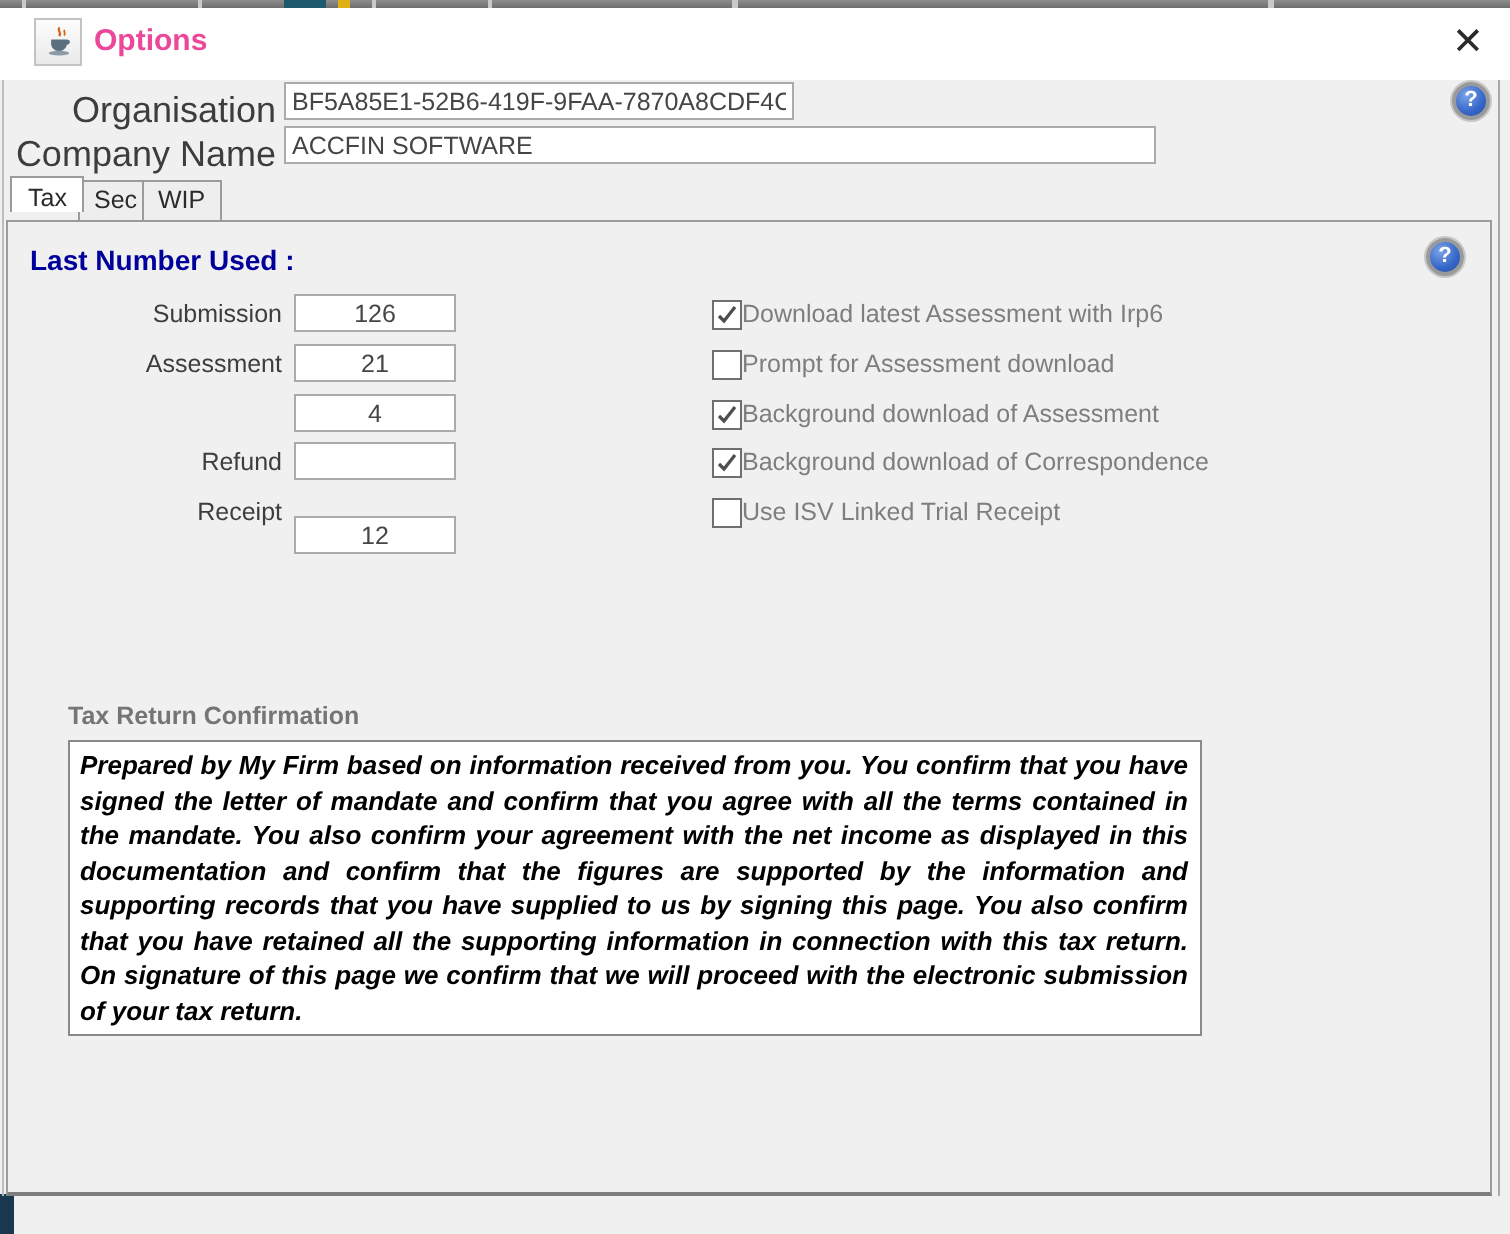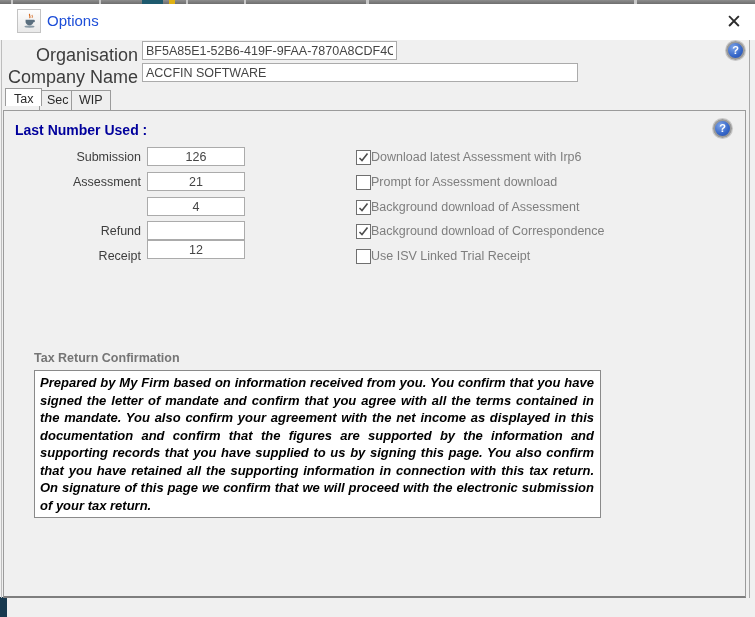--- a/index.html
+++ b/index.html
@@ -25,21 +25,21 @@
   .seg-sep6 { left:634px; width:3px; background:#c9c9c9; }
   .bl-artifact { position:absolute; left:0; top:597px; width:7px; height:20px; background:#17384e; }
   .left-edge  { position:absolute; left:1px; top:40px; width:1px; height:558px; background:#bdbdbd; }
   .right-edge { position:absolute; left:749px; top:40px; width:1px; height:558px; background:#a9a9a9; }
 
   
   .titlebar { position:absolute; left:0; top:4px; width:755px; height:36px; background:#ffffff; }
   .app-icon-btn { position:absolute; left:17px; top:5px; width:24px; height:24px;
     border:1px solid #c3c3c3; background:linear-gradient(#fdfdfd,#e9e9e9);
     display:flex; align-items:center; justify-content:center; }
-  .win-title { position:absolute; left:47px; top:8px; font-size:15px; color:#1d4ed8; }
+  .win-title { position:absolute; left:47px; top:8px; font-size:15px; color:#ec4899;font-weight:bold; }
   .close-btn { position:absolute; left:720px; top:3px; width:28px; height:28px;
     display:flex; align-items:center; justify-content:center;
     font-size:19px; font-weight:300; color:#2b2b2b; cursor:pointer; }
 
   
   .hdr-label { position:absolute; left:0; width:138px; text-align:right;
     font-size:18px; color:#3d3d3d; }
   .txt { position:absolute; border:1px solid #ababab; background:#fff;
     font-family:"Liberation Sans", sans-serif; font-size:12.5px; color:#454545;
     padding:0 3px; outline:none; }
@@ -68,21 +68,21 @@
   #tab-wip { left:71px; }
 
   
   .tabpanel { position:absolute; left:3px; top:110px; width:743px; height:488px;
     background:#f0f0f0; border:1px solid #9b9b9b; border-bottom:2px solid #7e7e7e; z-index:2; }
   .section-title { position:absolute; left:11px; top:11px;
     font-size:14px; font-weight:bold; color:#00009c; }
 
   .fld-label { position:absolute; left:0; width:137px; text-align:right;
     font-size:12.5px; color:#3d3d3d; }
-  .fld-input { position:absolute; left:143px; width:98px; height:19px;
+  .fld-input { position:absolute; left:143px; width:81px; height:19px;
     border:1px solid #ababab; background:#fff; text-align:center;
     font-family:"Liberation Sans", sans-serif; font-size:12.5px; color:#454545; outline:none; }
 
   .cbrow { position:absolute; left:352px; height:18px; display:flex; align-items:center; cursor:default; }
   .cbbox { width:15px; height:15px; border:1px solid #6f6f6f; background:#fff;
     display:inline-flex; align-items:center; justify-content:center; flex:0 0 15px; cursor:pointer; }
   .cbbox svg { display:none; }
   .cbrow.checked .cbbox svg { display:block; }
   .cblabel { font-size:12.5px; color:#7e7e7e; white-space:nowrap; }
 
@@ -137,21 +137,21 @@
   <div id="help-tab" class="help-icon" style="left:709px; top:8px;">?</div>
 
   <div class="fld-label" style="top:39px">Submission</div>
   <input class="fld-input" style="top: 36px;" value="126">
   <div class="fld-label" style="top:64px">Assessment</div>
   <input class="fld-input" style="top: 61px;" value="21">
   <input class="fld-input" style="top: 86px;" value="4">
   <div class="fld-label" style="top:113px">Refund</div>
   <input class="fld-input" style="top: 110px;" value="">
   <div class="fld-label" style="top:138px">Receipt</div>
-  <input class="fld-input" style="top: 129px;" value="12">
+  <input class="fld-input" style="top: 147px;" value="12">
 
   <div class="cbrow checked" style="top:37px">
     <span class="cbbox">
         <svg width="11" height="11" viewBox="0 0 11 11">
           <polyline points="1.5,6 4,8.5 9.5,1.5" fill="none" stroke="#4d4d4d" stroke-width="1.6"></polyline>
         </svg>
       </span>
     <span class="cblabel">Download latest Assessment with Irp6</span>
   </div>
   <div class="cbrow" style="top:62px">

